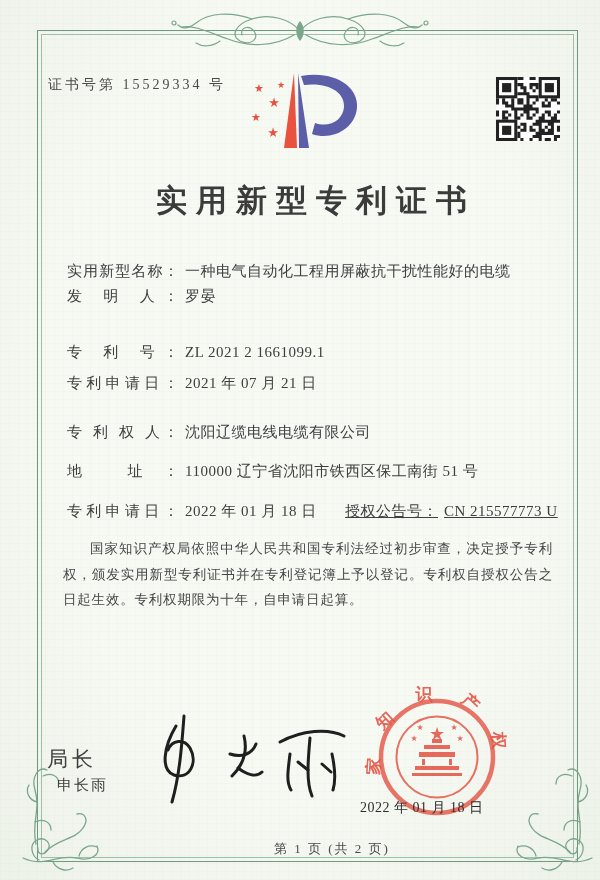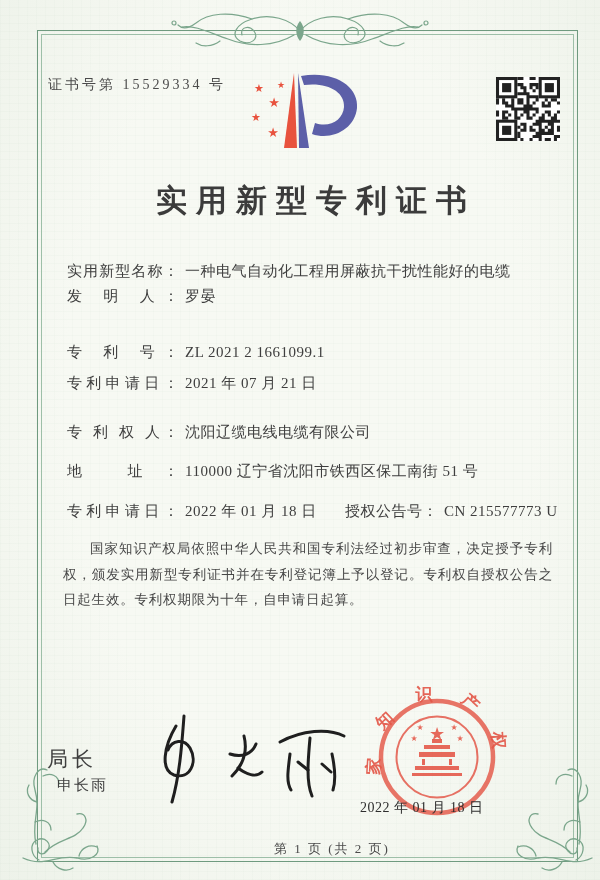--- a/index.html
+++ b/index.html
@@ -15,21 +15,21 @@
       repeating-linear-gradient(90deg, rgba(140,175,150,.035) 0 1px, transparent 1px 9px);
   }
   .abs{position:absolute;}
   #frame-svg{left:0;top:0;}
   .cert-no{left:48px;top:76px;font-size:14px;letter-spacing:3px;color:#4a4a4a;text-align:center;}
   .title{left:16px;top:180px;width:100%;text-align:center;font-size:31px;font-weight:600;
          letter-spacing:9px;color:#3b3b3b;}
   .row{left:55px;width:505px;font-size:15px;letter-spacing:.5px;color:#3e3e3e;white-space:nowrap;margin-left:12px;}
   .flabel{display:inline-block;width:112px;text-align:justify;text-align-last:justify;}
   .fvalue{margin-left:6px;}
-  .grant-right{position:absolute;left:278px;top:0;white-space:nowrap;}
+  .grant-right{position:absolute;left:278px;top:0;white-space:nowrap;text-decoration:underline;}
   .paragraphs{left:55px;top:528px;width:506px;font-size:13.5px;line-height:25.5px;
               letter-spacing:.8px;text-align:justify;color:#474747;}
   .paragraphs p{margin:8px;text-indent:2em;}
   .signer-title{left:47px;top:745px;font-size:21px;letter-spacing:4px;color:#3e3e3e;}
   .signer-name{left:57px;top:776px;font-size:15px;letter-spacing:2px;color:#3e3e3e;}
   #signature-svg{left:138px;top:712px;}
   #seal-svg{left:362px;top:682px;}
   .seal-date{left:360px;top:799px;width:160px;font-size:14px;letter-spacing:.5px;
              color:#2e2e2e;white-space:nowrap;}
   .footer{left:0;top:840px;width:100%;text-align:center;font-size:13px;

